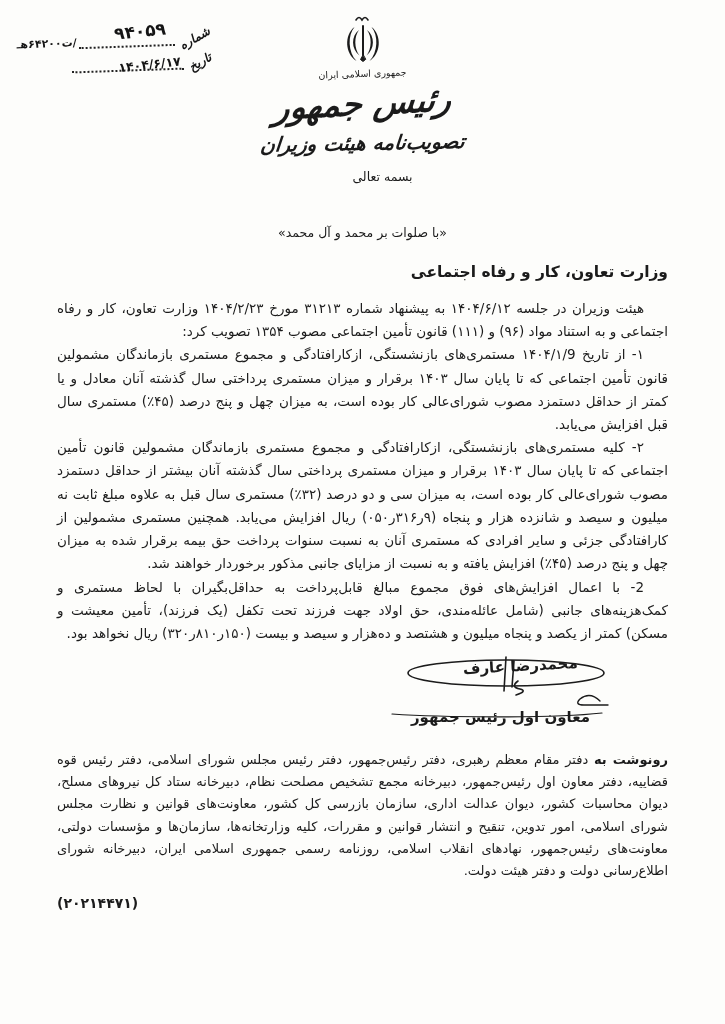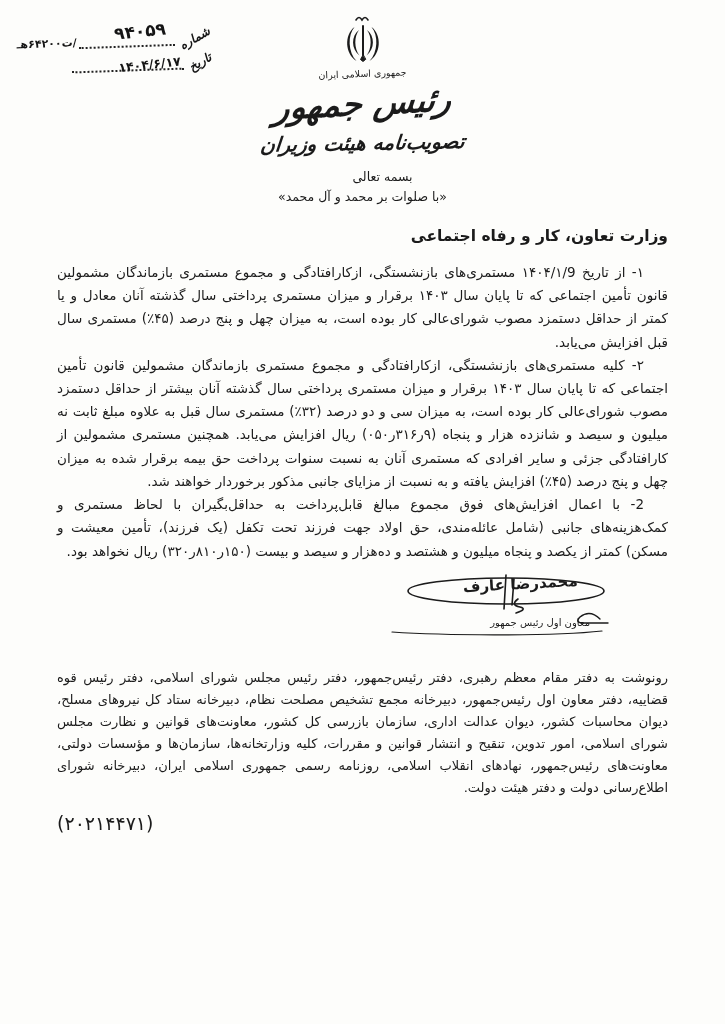--- a/index.html
+++ b/index.html
@@ -99,21 +99,21 @@
     transform:skewX(-6deg) rotate(-1deg);
   }
 
   
   .invocation{
     text-align:center;
     margin-top:12px;
     line-height:1.6;
   }
   .bismillah{font-size:12.5px;padding-left:40px;}
-  .salawat{font-size:12.5px;}
+  .salawat{font-size:12.5px;margin-top:36px;}
 
   
   .content{
     margin:15px 57px;
   }
   .addressee{
     margin-top:20px;
     font-size:15.5px;
     font-weight:bold;
     text-align:right;
@@ -142,38 +142,38 @@
     font-weight:bold;
     transform:rotate(-3deg);
     letter-spacing:-0.5px;
   }
   .sig-scribble{
     position:absolute;
     top:0;right:0;left:0;
   }
   .sig-title{
     position:absolute;
-    top:48px;right:28px;
-    font-size:10px;
-    font-weight:normal;
+    top:57px;right:28px;
+    font-size:15px;
+    font-weight:bold;
     white-space:nowrap;
   }
 
   
   .cc{
     margin-top:14px;
     font-size:13px;
     line-height:1.7;
     text-align:justify;
   }
-  .cc-lead{font-weight:normal;}
+  .cc-lead{font-weight:bold;}
   .ref-number{
     text-align:left;
-    font-size:19px;
-    font-weight:normal;
+    font-size:14px;
+    font-weight:bold;
     margin-top:2px;
   }
 </style>
 </head>
 <body>
 
 <div class="page">
 
   <div class="stamp">
     <div class="stamp-row">
@@ -213,20 +213,21 @@
   <div class="invocation">
     <div class="bismillah">بسمه تعالی</div>
     <div class="salawat">«با صلوات بر محمد و آل محمد»</div>
   </div>
 
   <div class="content">
 
     <div class="addressee">وزارت تعاون، کار و رفاه اجتماعی</div>
 
     <div class="body-text">
+      <p>هیئت وزیران در جلسه ۱۴۰۴/۶/۱۲ به پیشنهاد شماره ۳۱۲۱۳ مورخ ۱۴۰۴/۲/۲۳ وزارت تعاون، کار و رفاه اجتماعی و به استناد مواد (۹۶) و (۱۱۱) قانون تأمین اجتماعی مصوب ۱۳۵۴ تصویب کرد:</p>
       <p>۱- از تاریخ ۱۴۰۴/۱/9 مستمری‌های بازنشستگی، ازکارافتادگی و مجموع مستمری بازماندگان مشمولین قانون تأمین اجتماعی که تا پایان سال ۱۴۰۳ برقرار و میزان مستمری پرداختی سال گذشته آنان معادل و یا کمتر از حداقل دستمزد مصوب شورای‌عالی کار بوده است، به میزان چهل و پنج درصد (۴۵٪) مستمری سال قبل افزایش می‌یابد.</p>
       <p>۲- کلیه مستمری‌های بازنشستگی، ازکارافتادگی و مجموع مستمری بازماندگان مشمولین قانون تأمین اجتماعی که تا پایان سال ۱۴۰۳ برقرار و میزان مستمری پرداختی سال گذشته آنان بیشتر از حداقل دستمزد مصوب شورای‌عالی کار بوده است، به میزان سی و دو درصد (۳۲٪) مستمری سال قبل به علاوه مبلغ ثابت نه میلیون و سیصد و شانزده هزار و پنجاه (۹ر۳۱۶ر۰۵۰) ریال افزایش می‌یابد. همچنین مستمری مشمولین از کارافتادگی جزئی و سایر افرادی که مستمری آنان به نسبت سنوات پرداخت حق بیمه برقرار شده به میزان چهل و پنج درصد (۴۵٪) افزایش یافته و به نسبت از مزایای جانبی مذکور برخوردار خواهند شد.</p>
       <p>2- با اعمال افزایش‌های فوق مجموع مبالغ قابل‌پرداخت به حداقل‌بگیران با لحاظ مستمری و کمک‌هزینه‌های جانبی (شامل عائله‌مندی، حق اولاد جهت فرزند تحت تکفل (یک فرزند)، تأمین معیشت و مسکن) کمتر از یکصد و پنجاه میلیون و هشتصد و ده‌هزار و سیصد و بیست (۱۵۰ر۸۱۰ر۳۲۰) ریال نخواهد بود.</p>
     </div>
 
     <div class="sig">
       <div class="sig-name">محمدرضا عارف</div>
       <svg class="sig-scribble" width="240" height="84" viewBox="0 0 240 84">
         <g fill="none" stroke="#1b1b1b" stroke-width="1.6" stroke-linecap="round">
           <ellipse cx="128" cy="22" rx="98" ry="13"></ellipse>

